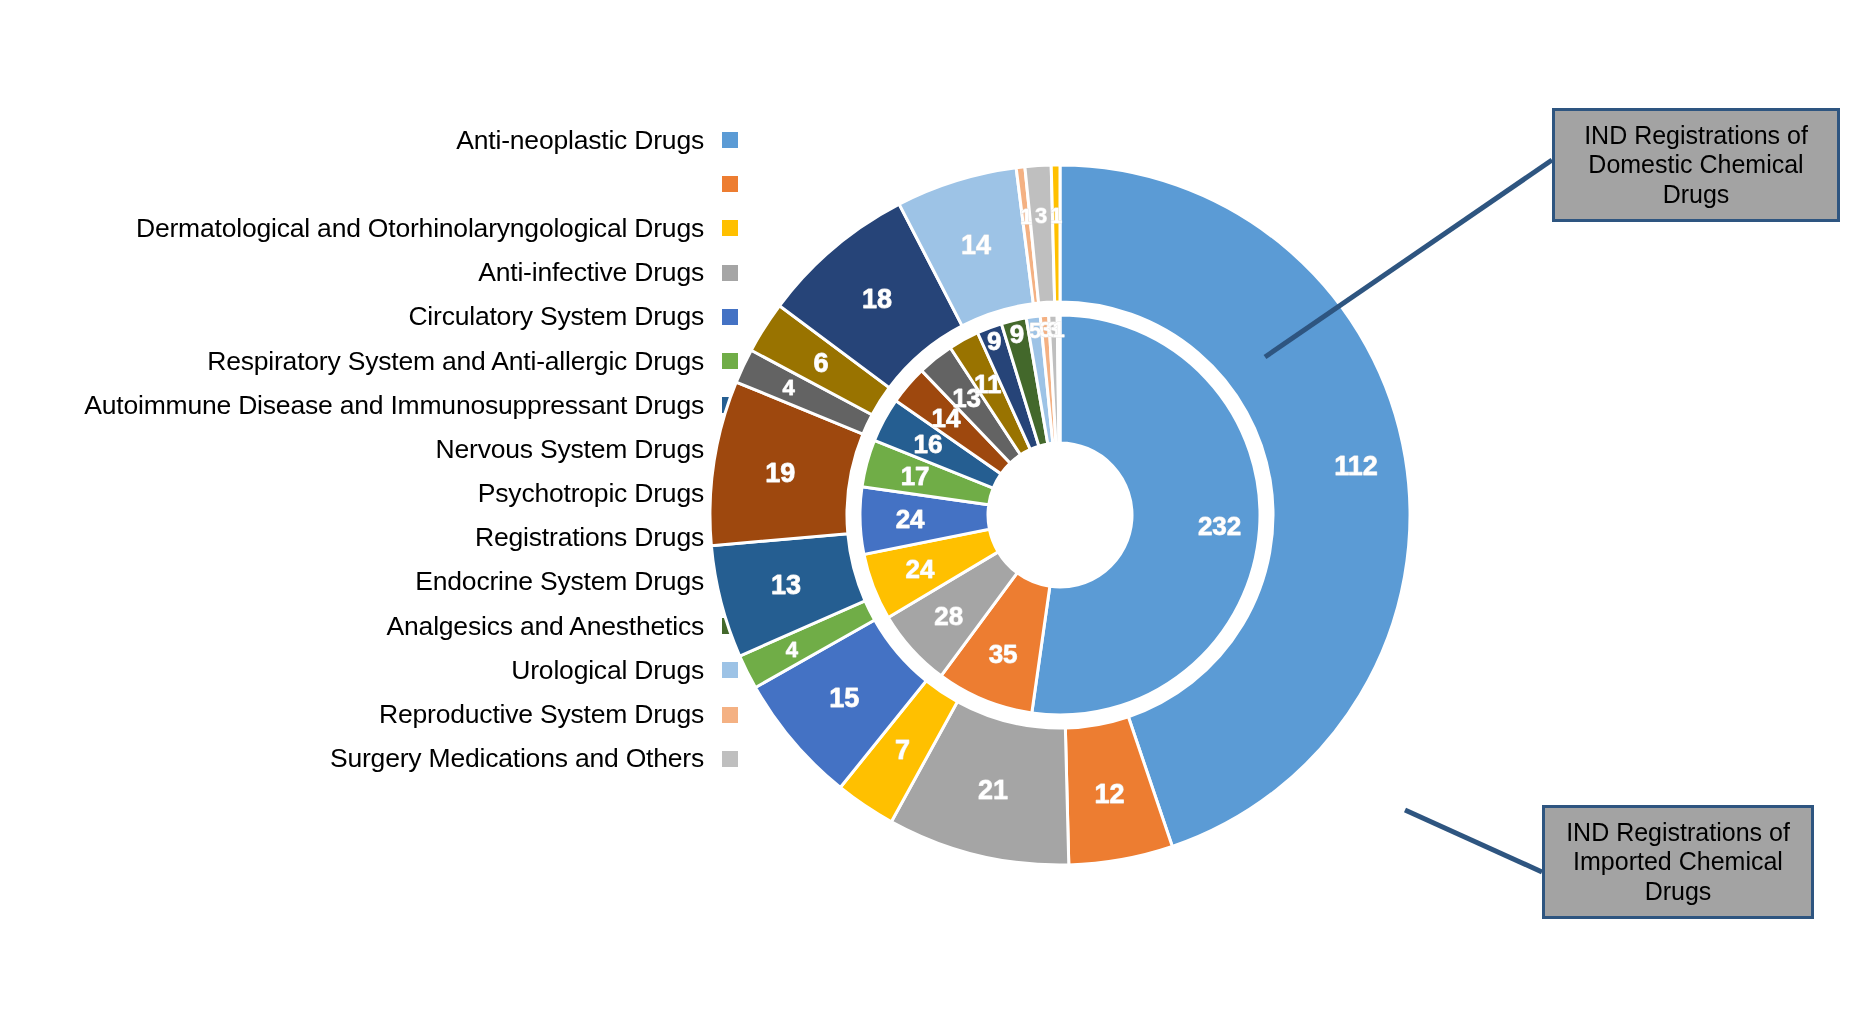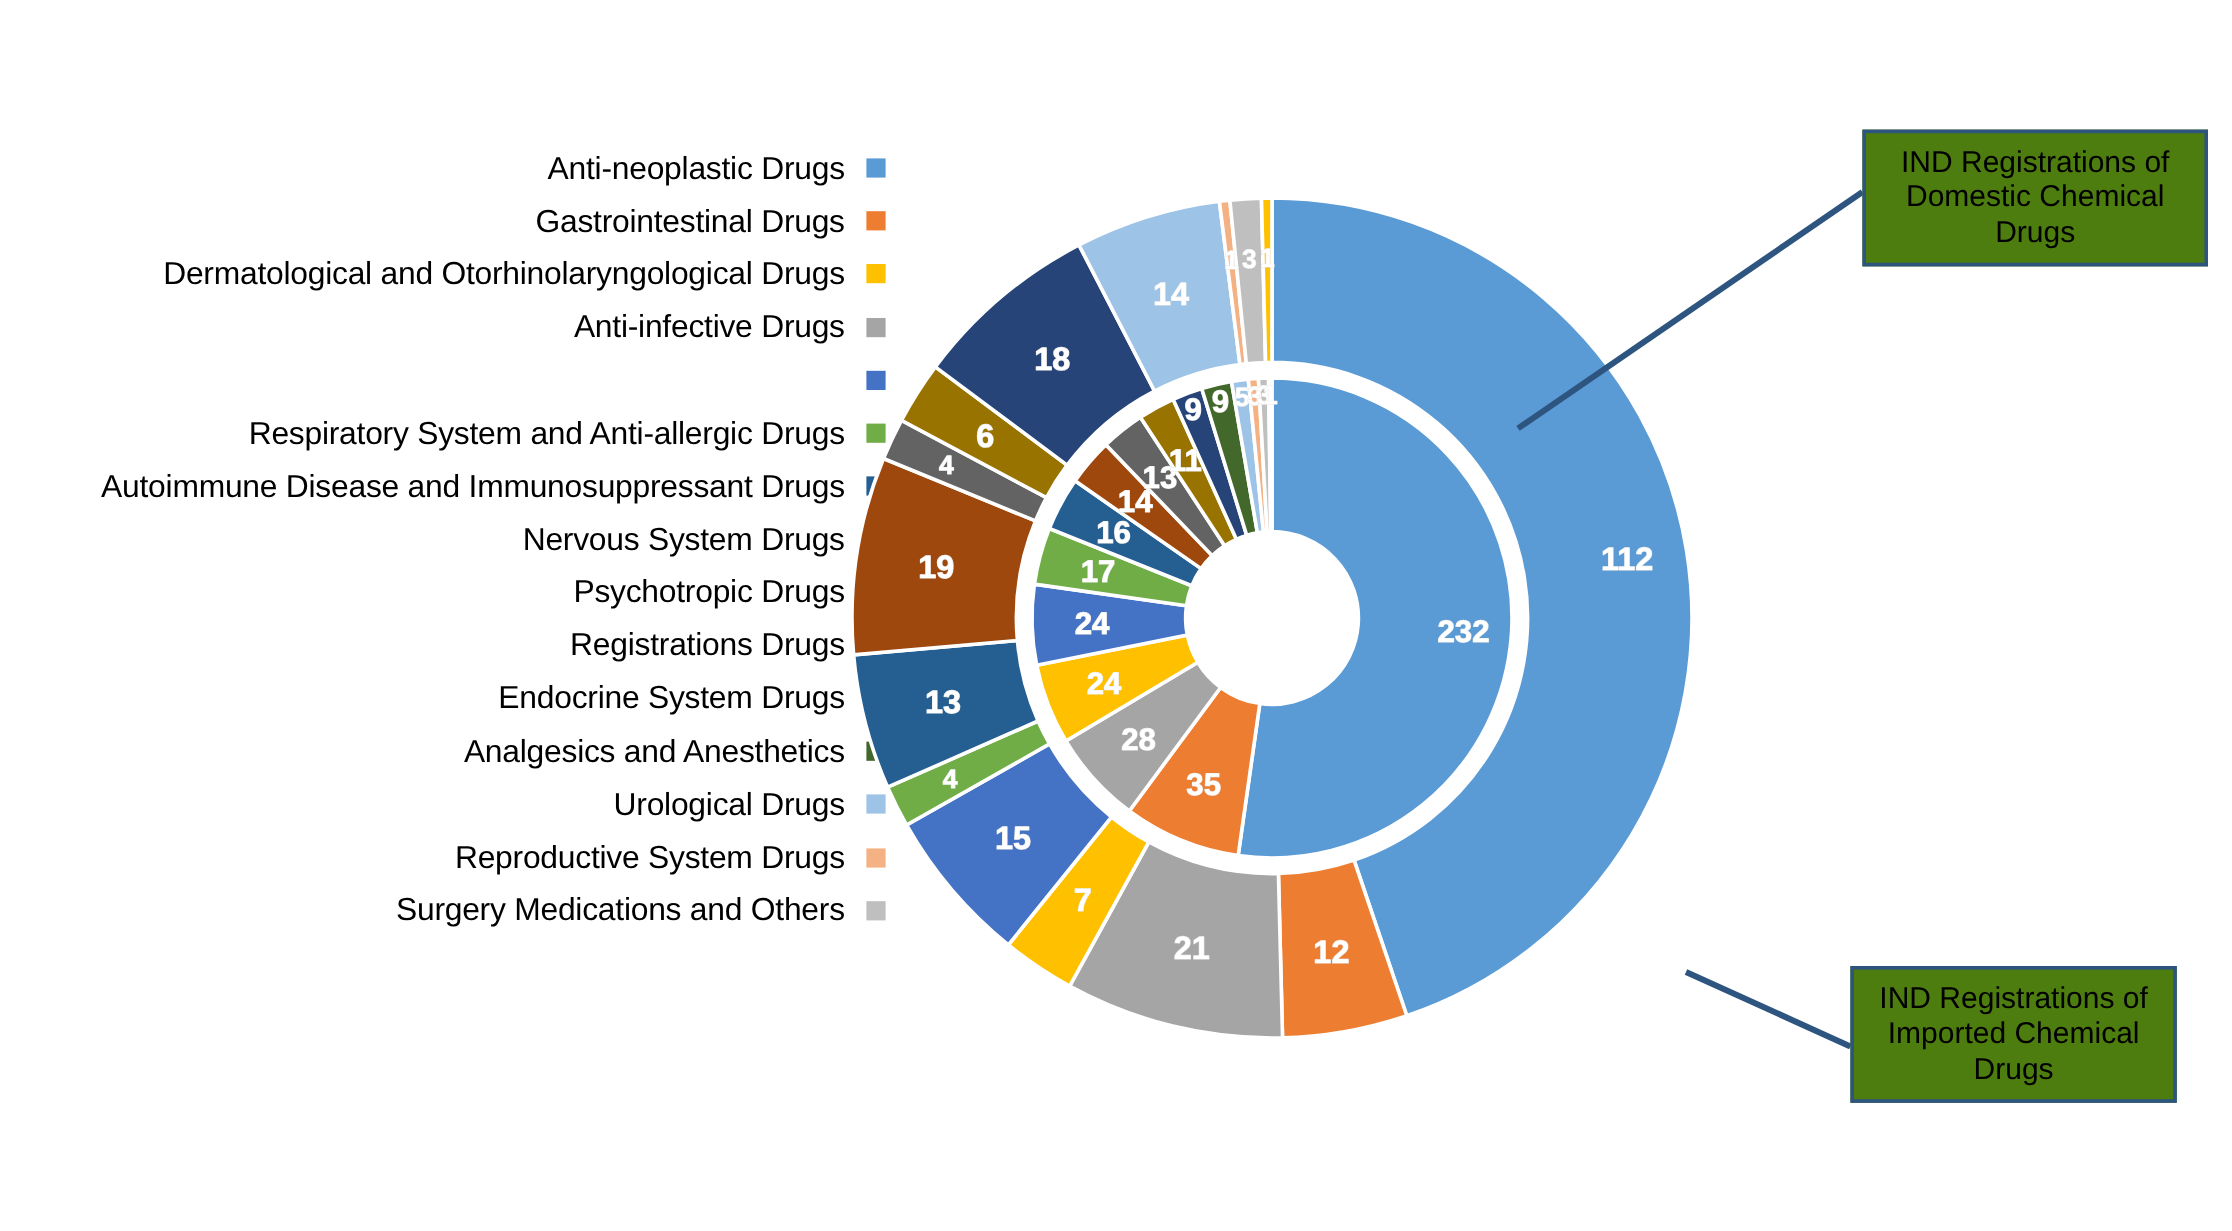--- a/index.html
+++ b/index.html
@@ -55,21 +55,21 @@
     stroke-width: 0.9px;
     stroke-linejoin: round;
     text-anchor: middle;
     dominant-baseline: central;
   }
 
   
   .callout {
     position: absolute;
     border: 3px solid #2E5580;
-    background: #4d7c0f;
+    background: #a3a3a3;
     text-align: center;
     font-size: 25px;
     line-height: 1.17;
     color: #000000;
     padding: 10px 14px;
     font-family: "Liberation Sans", sans-serif;
   }
   #callout-domestic { left: 1552px; top: 108px; width: 288px; }
   #callout-imported { left: 1542px; top: 805px; width: 272px; }
 
@@ -83,32 +83,32 @@
 <body>
 
 <div id="root">
 
   <div id="legend">
       <div class="legend-row">
         <span class="legend-label">Anti-neoplastic Drugs</span>
         <span class="legend-swatch" style="background: rgb(91, 155, 213);"></span>
       </div>
       <div class="legend-row">
-        <span class="legend-label">Gastrointestinal Drugs</span>
         <span class="legend-swatch" style="background: rgb(237, 125, 49);"></span>
       </div>
       <div class="legend-row">
         <span class="legend-label">Dermatological and Otorhinolaryngological Drugs</span>
         <span class="legend-swatch" style="background: rgb(255, 192, 0);"></span>
       </div>
       <div class="legend-row">
         <span class="legend-label">Anti-infective Drugs</span>
         <span class="legend-swatch" style="background: rgb(165, 165, 165);"></span>
       </div>
       <div class="legend-row">
+        <span class="legend-label">Circulatory System Drugs</span>
         <span class="legend-swatch" style="background: rgb(68, 114, 196);"></span>
       </div>
       <div class="legend-row">
         <span class="legend-label">Respiratory System and Anti-allergic Drugs</span>
         <span class="legend-swatch" style="background: rgb(112, 173, 71);"></span>
       </div>
       <div class="legend-row">
         <span class="legend-label">Autoimmune Disease and Immunosuppressant Drugs</span>
         <span class="legend-swatch" style="background: rgb(37, 94, 145);"></span>
       </div>

